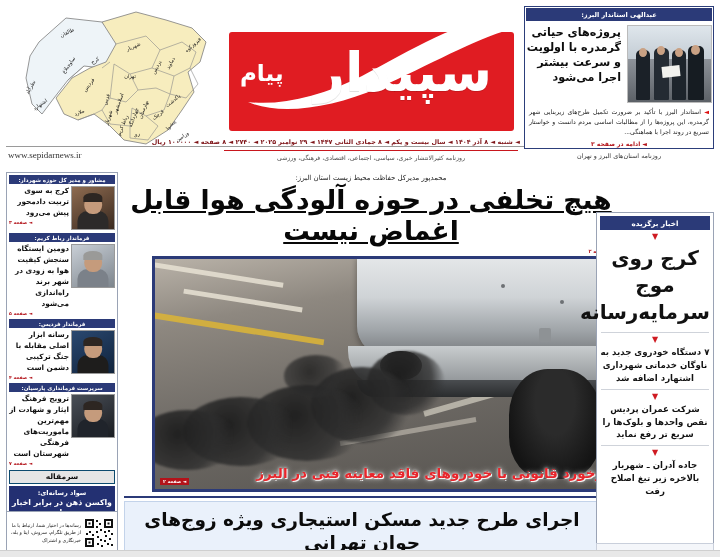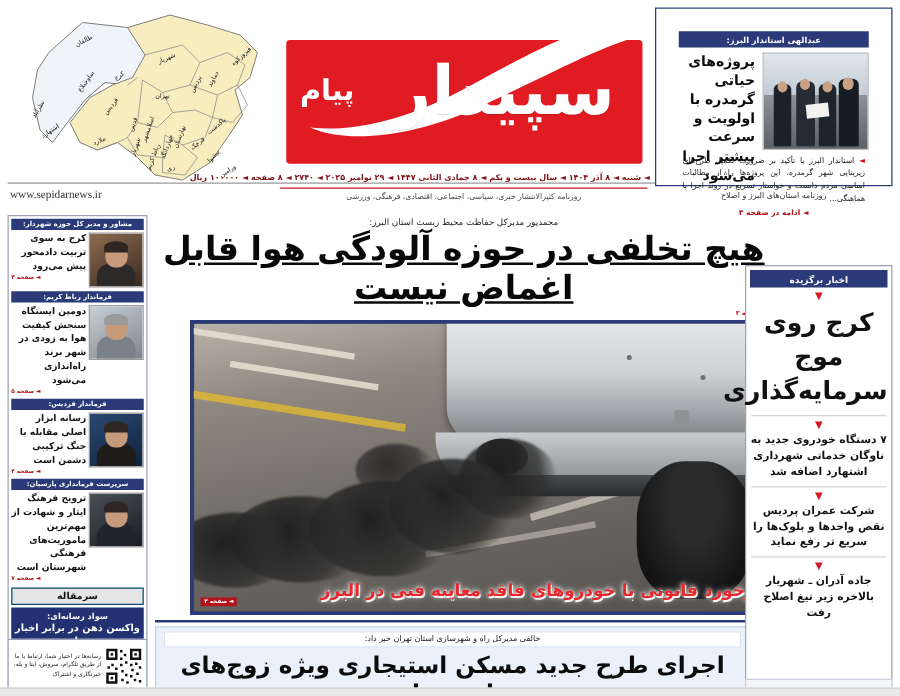--- a/index.html
+++ b/index.html
@@ -121,21 +121,21 @@
   }
 
   
   .topbox {
     position: absolute;
     left: 524px; top: 6px;
     width: 190px; height: 143px;
     border: 1px solid #2c3e7a;
     box-sizing: border-box;
     background: #fff;
-    padding: 18px;
+    padding: 1px;
   }
   .topbox-kicker {
     background: #2b3a78;
     color: #fff;
     font-size: 6.6px;
     text-align: center;
     padding: 2.5px 0;
     direction: rtl;
     font-weight: bold;
   }
@@ -567,21 +567,21 @@
           <div class="tp-fig" style="left:44px;width:14px;height:50px;background:#1d242b;"></div>
           <div class="tp-head" style="left:47px;top:22px;width:8px;height:9px;"></div>
           <div class="tp-fig" style="left:60px;width:16px;height:54px;background:#161c22;"></div>
           <div class="tp-head" style="left:63px;top:19px;width:9px;height:10px;"></div>
           <div style="position:absolute;left:34px;top:40px;width:18px;height:11px;background:#f2f2ee;transform:rotate(-6deg);"></div>
         </div>
       </div>
       <div class="topbox-lead"><span class="lead-marker">◄</span> <span>استاندار البرز با تأکید بر ضرورت تکمیل طرح‌های زیربنایی شهر گرمدره، این پروژه‌ها را از مطالبات اساسی مردم دانست و خواستار تسریع در روند اجرا با هماهنگی...</span></div>
       <div class="topbox-more">◄ ادامه در صفحه ۳</div>
     </div>
-    <div class="topbox-caption">روزنامه استان‌های البرز و اصلاح</div>
+    <div class="topbox-caption">روزنامه استان‌های البرز و تهران</div>
   </div>
 
   <div class="main-wrap">
 
     <div class="leftcol">
 
       <div class="lc-item">
         <div class="lc-kicker">مشاور و مدیر کل حوزه شهردار:</div>
         <div class="lc-body">
           <div style="flex:1;">
@@ -736,31 +736,30 @@
         <div class="smoke" style="left:28%;top:42%;width:14%;height:18%;opacity:.85;"></div>
 
         <div class="photo-caption">برخورد قانونی با خودروهای فاقد معاینه فنی در البرز</div>
         <div class="photo-pagetag">◄ صفحه ۲</div>
       </div>
 
       <div class="bottom-story">
         <div class="bs-rule"></div>
         <div class="bs-box">
           <div class="bs-tag">◄ صفحه ۵</div>
-          <div class="bs-kicker">خالقی مدیرکل راه و شهرسازی استان تهران خبر داد:</div>
           <div class="bs-head">اجرای طرح جدید مسکن استیجاری ویژه زوج‌های جوان تهرانی</div>
         </div>
       </div>
     </div>
 
     <div class="rightcol">
       <div class="rc-header">اخبار برگزیده</div>
 
       <div class="rc-arrow">▼</div>
-      <div class="rc-lead">کرج روی موج سرمایه‌گذاری</div>
+      <div class="rc-lead">کرج روی موج سرمایه‌رسانه</div>
 
       <div class="rc-div"></div>
       <div class="rc-arrow">▼</div>
       <div class="rc-item">۷ دستگاه خودروی جدید به ناوگان خدماتی شهرداری اشتهارد اضافه شد</div>
 
       <div class="rc-div"></div>
       <div class="rc-arrow">▼</div>
       <div class="rc-item">شرکت عمران پردیس نقص واحدها و بلوک‌ها را سریع تر رفع نماید</div>
 
       <div class="rc-div"></div>

